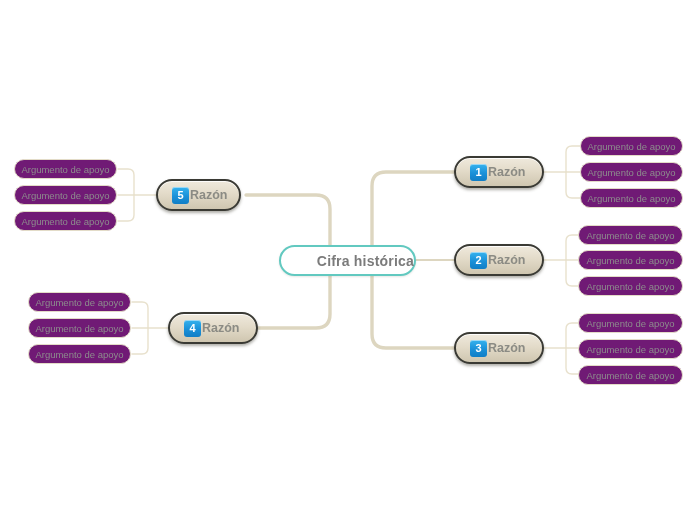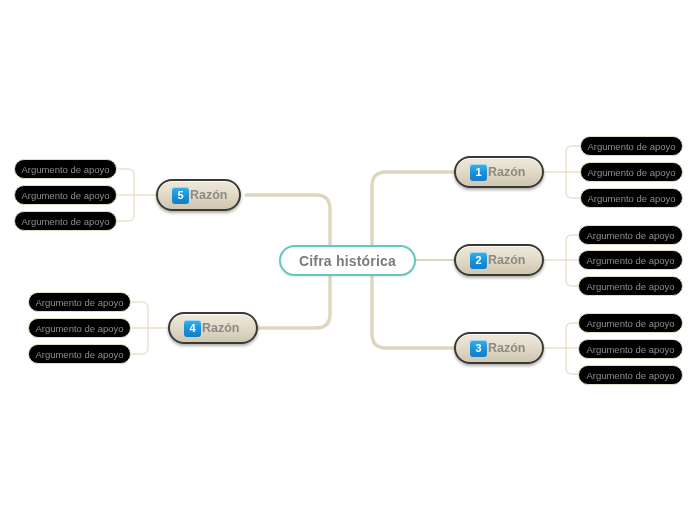--- a/index.html
+++ b/index.html
@@ -25,21 +25,21 @@
 
   
   .central-node {
     position: absolute;
     box-sizing: border-box;
     background: #ffffff;
     border: 2px solid #62c9c0;
     border-radius: 18px;
     display: flex;
     align-items: center;
-    justify-content: center;
+    justify-content: flex-end;
     box-shadow: 0 1px 2px rgba(120,120,110,0.18);
     z-index: 6;
   }
   .central-label {
     font-size: 14px;
     font-weight: bold;
     color: #7b7b7b;
     letter-spacing: 0.2px;
     white-space: nowrap;
   }
@@ -75,21 +75,21 @@
     font-size: 12.5px;
     font-weight: bold;
     color: #8b8b84;
     white-space: nowrap;
   }
 
   
   .argument-node {
     position: absolute;
     box-sizing: border-box;
-    background: #000000;
+    background: #701a75;
     border: 1px solid #e3dcc8;
     border-radius: 11px;
     display: flex;
     align-items: center;
     justify-content: center;
     z-index: 5;
   }
   .argument-label {
     font-size: 9.5px;
     color: #8d8d8d;

